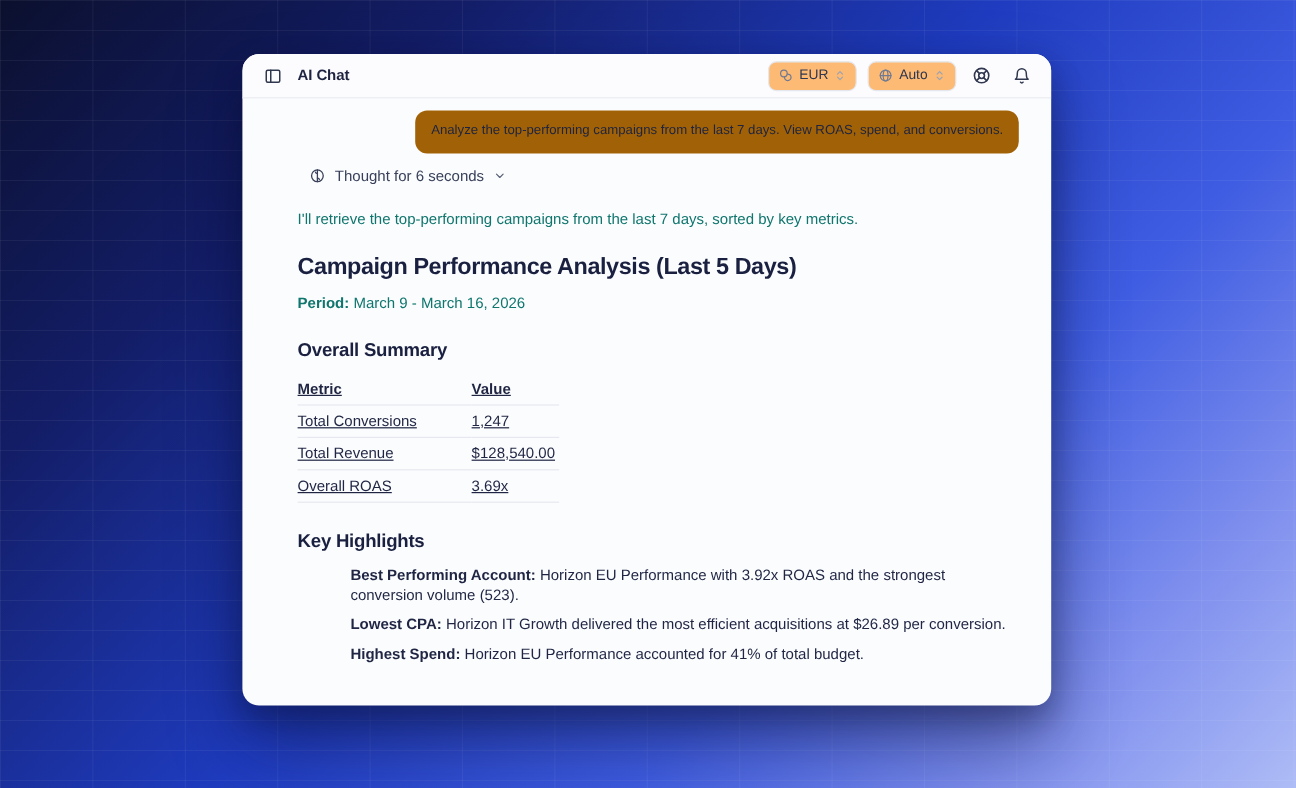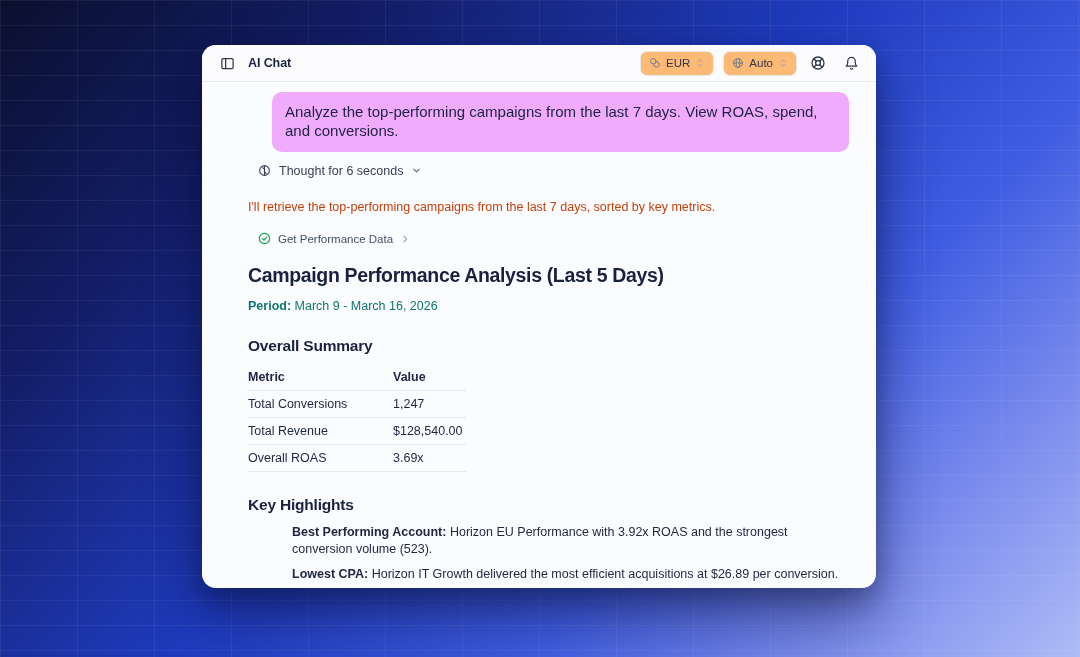--- a/index.html
+++ b/index.html
@@ -38,44 +38,44 @@
     display: flex; align-items: center; gap: 5px; height: 25px; padding: 0 8px;
     border: 1px solid #e4e7ee; border-radius: 7px; background: #fdba74; cursor: pointer;
   }
   .chip .chip-label { font-size: 11.5px; color: #2e3650; font-weight: 500; }
   .muted-icon { color: #717a90; display: flex; }
   .faint-icon { color: #9aa2b4; display: flex; }
   
   .chat-body { padding: 10px 27px 0 46px; }
   .bubble-row { display: flex; justify-content: flex-end; }
   .user-bubble {
-    background: #f0abfc; border-radius: 10px; padding: 11px 13px;
-    font-size: 15px; color: #1d2340; line-height: 1.25; max-width: 600px; margin-left: 24px;
+    background: #a16207; border-radius: 10px; padding: 11px 13px;
+    font-size: 11px; color: #1d2340; line-height: 1.25; max-width: 600px; margin-left: 24px;
   }
   .thought-row {
     display: flex; align-items: center; gap: 8px; margin: 12px 0 0 10px;
     color: #39415a; cursor: pointer;
   }
   .thought-row .thought-label { font-size: 12.5px; }
-  .assistant-text { margin-top: 21px; font-size: 12.5px; color: #c2410c; line-height: 1.35; }
+  .assistant-text { margin-top: 21px; font-size: 12.5px; color: #0f766e; line-height: 1.35; }
   .tool-row {
     display: flex; align-items: center; gap: 7px; margin: 17px 0 0 10px; cursor: pointer;
   }
   .tool-row .tool-label { font-size: 11.5px; color: #454e66; font-weight: 500; }
   .report-title {
     margin-top: 19px; font-size: 19.5px; font-weight: 700; color: #1a2040; letter-spacing: -0.35px;
   }
   .period-line { margin-top: 12px; font-size: 12.5px; color: #0f766e; }
   .period-line strong { font-weight: 700; }
   .section-heading { margin-top: 24px; font-size: 15.5px; font-weight: 700; color: #1a2040; letter-spacing: -0.2px; }
   
   .summary-table { margin-top: 9px; width: 218px; border-collapse: collapse; }
   .summary-table th, .summary-table td {
     text-align: left; font-size: 12.5px; color: #1f2543;
-    padding: 6px 0 6px 0; border-bottom: 1px solid #e5e8ee;
+    padding: 6px 0 6px 0; border-bottom: 1px solid #e5e8ee; text-decoration: underline;
   }
   .summary-table th { font-weight: 700; }
   .summary-table .col-metric { width: 145px; }
   
   .highlights { margin-top: 10px; margin-left: 44px; }
   .highlight-item { font-size: 12.5px; color: #1f2543; line-height: 1.35; margin-top: 8px; max-width: 586px; }
   .highlight-item strong { font-weight: 700; }
   svg { display: block; }
 </style>
 </head>
@@ -170,34 +170,20 @@
       <span class="thought-label">Thought for 6 seconds</span>
       <span style="color:#5a627a;">
         <svg width="11" height="11" viewBox="0 0 24 24" fill="none" stroke="currentColor" stroke-width="2.2" stroke-linecap="round" stroke-linejoin="round">
           <polyline points="6,9 12,15 18,9"></polyline>
         </svg>
       </span>
     </div>
 
     <p class="assistant-text">I'll retrieve the top-performing campaigns from the last 7 days, sorted by key metrics.</p>
 
-    <div class="tool-row">
-      <span style="color:#16a34a;">
-        <svg width="13" height="13" viewBox="0 0 24 24" fill="none" stroke="currentColor" stroke-width="2.2" stroke-linecap="round" stroke-linejoin="round">
-          <circle cx="12" cy="12" r="9.5"></circle>
-            <polyline points="8,12.2 11,15 16.2,9.5"></polyline>
-        </svg>
-      </span>
-      <span class="tool-label">Get Performance Data</span>
-      <span style="color:#6b7488;">
-        <svg width="10" height="10" viewBox="0 0 24 24" fill="none" stroke="currentColor" stroke-width="2.4" stroke-linecap="round" stroke-linejoin="round">
-          <polyline points="9,5 16,12 9,19"></polyline>
-        </svg>
-      </span>
-    </div>
 
     <h1 class="report-title">Campaign Performance Analysis (Last 5 Days)</h1>
 
     <p class="period-line">
       <strong>Period:</strong>
       <span>March 9 - March 16, 2026</span>
     </p>
 
     <h2 class="section-heading">Overall Summary</h2>
 

